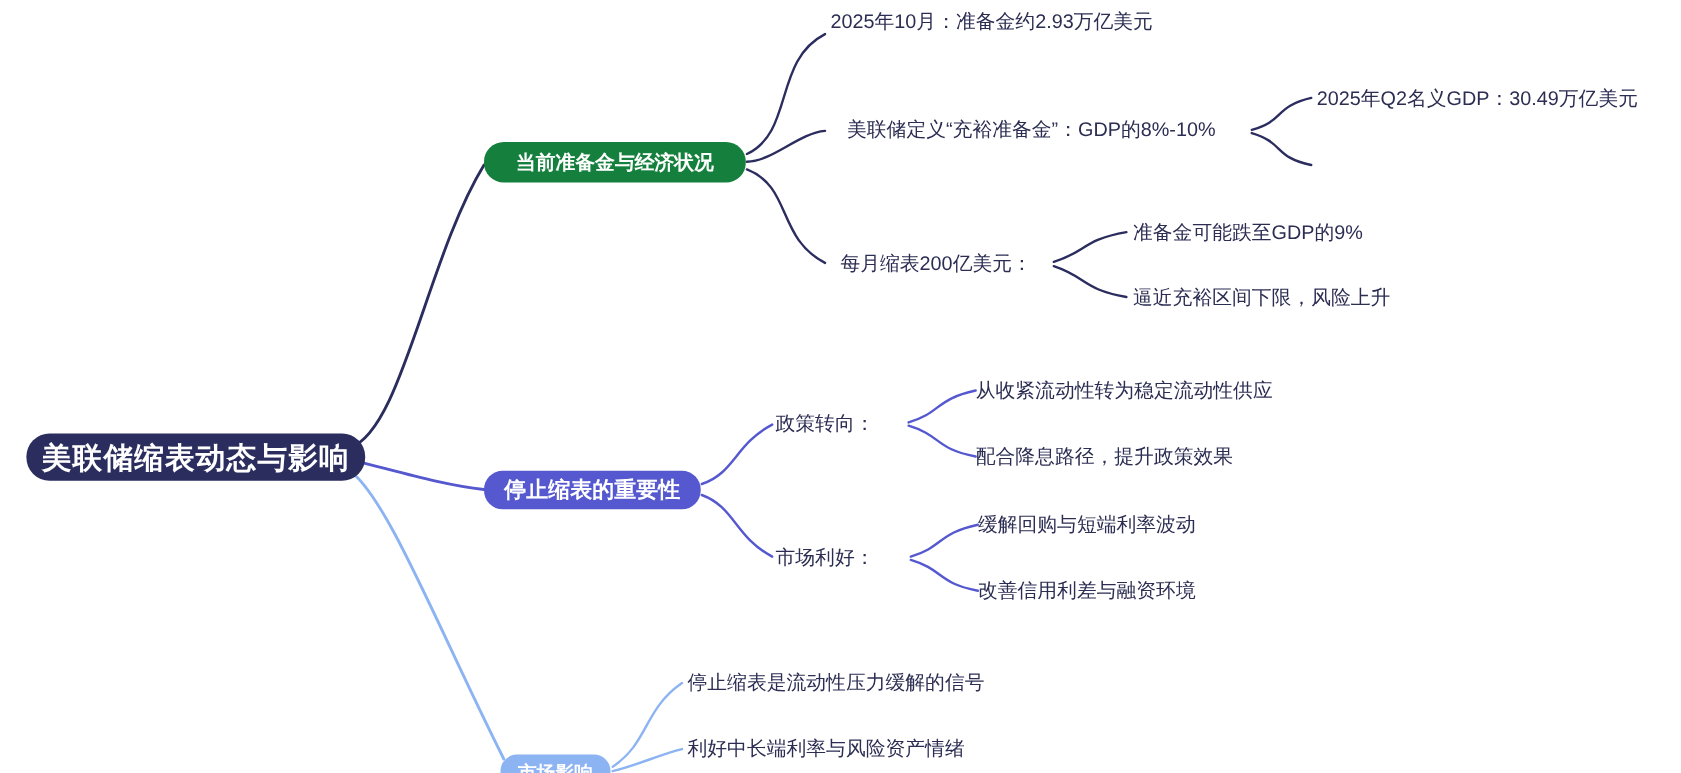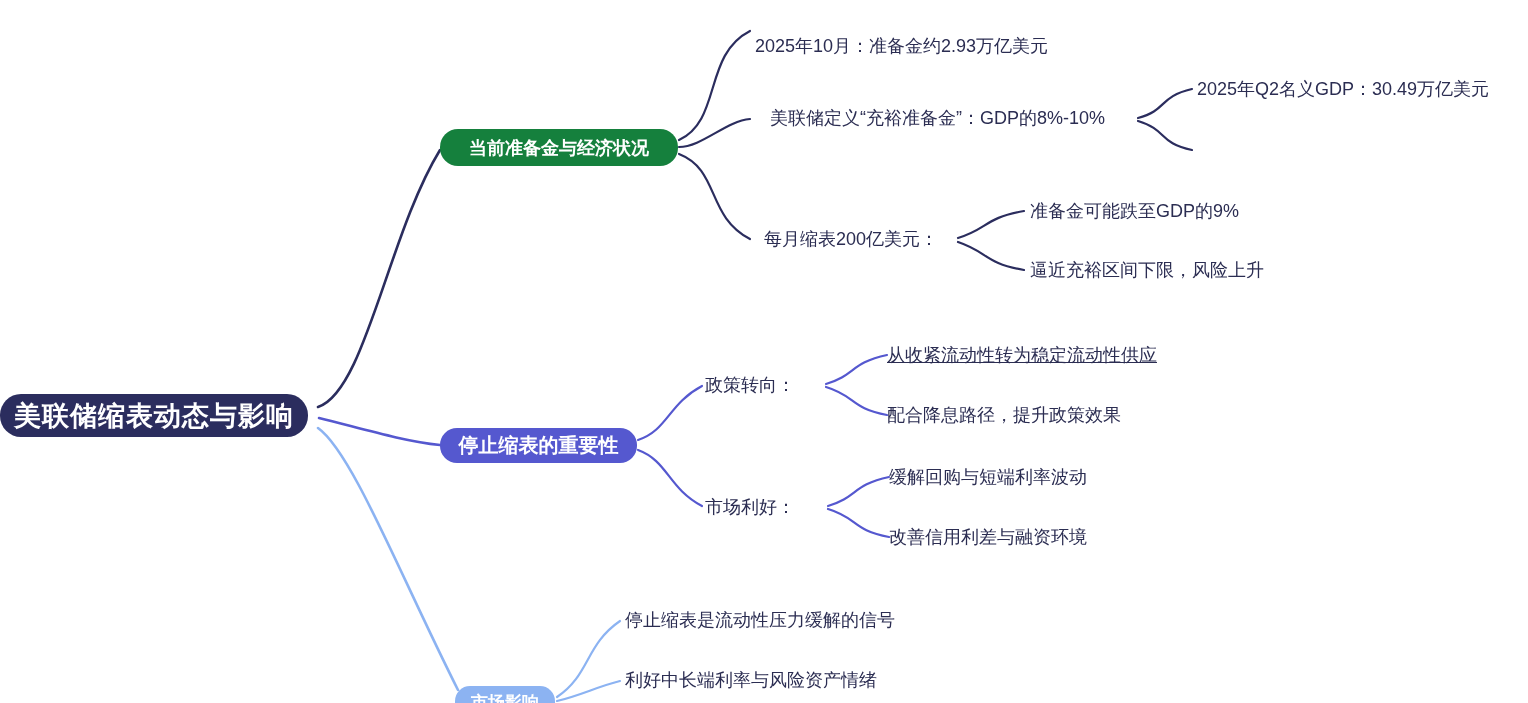--- a/index.html
+++ b/index.html
@@ -10,21 +10,21 @@
     position:relative;
   }
   #canvas{position:absolute;left:0;top:0;width:1528px;height:703px;}
   svg.links{position:absolute;left:0;top:0;width:1528px;height:703px;pointer-events:none;}
   .node-box{
     position:absolute;display:flex;align-items:center;justify-content:center;
     color:#fff;font-weight:bold;border-radius:20px;box-sizing:border-box;
     white-space:nowrap;cursor:pointer;
   }
   .root-box{
-    left:0;top:394px;width:308px;height:43px;
+    left:24px;top:394px;width:308px;height:43px;
     background:#2b2d5e;font-size:27px;border-radius:21px;letter-spacing:1px;
   }
   .b1-box{
     left:440px;top:129px;width:238px;height:37px;
     background:#15803d;font-size:18px;border-radius:18px;
   }
   .b2-box{
     left:440px;top:428px;width:197px;height:35px;
     background:#5558cf;font-size:20px;border-radius:17px;
   }
@@ -73,32 +73,32 @@
     <path d="M557,701 C582,695 596,687 620,681" stroke="#8cb3f2" stroke-width="2.2" fill="none" stroke-linecap="round"></path>
   </svg>
 
   <div class="node-box root-box">
     <span>美联储缩表动态与影响</span>
   </div>
 
   <div class="node-box b1-box">
     <span>当前准备金与经济状况</span>
   </div>
-  <div class="leaf" style="left:755px;top:36px;">2025年10月：准备金约2.93万亿美元</div>
+  <div class="leaf" style="left:755px;top:9px;">2025年10月：准备金约2.93万亿美元</div>
   <div class="leaf" style="left:755px;top:108px;margin-left:15px;">美联储定义“充裕准备金”：GDP的8%-10%</div>
   <div class="leaf" style="left:1197px;top:79px;">2025年Q2名义GDP：30.49万亿美元</div>
   <div class="leaf" style="left:764px;top:229px;">每月缩表200亿美元：</div>
   <div class="leaf" style="left:1030px;top:201px;">准备金可能跌至GDP的9%</div>
   <div class="leaf" style="left:1030px;top:260px;">逼近充裕区间下限，风险上升</div>
 
   <div class="node-box b2-box">
     <span>停止缩表的重要性</span>
   </div>
   <div class="leaf" style="left:705px;top:375px;">政策转向：</div>
-  <div class="leaf" style="left:887px;top:345px;text-decoration:underline;">从收紧流动性转为稳定流动性供应</div>
+  <div class="leaf" style="left:887px;top:345px;">从收紧流动性转为稳定流动性供应</div>
   <div class="leaf" style="left:887px;top:405px;">配合降息路径，提升政策效果</div>
   <div class="leaf" style="left:705px;top:497px;">市场利好：</div>
   <div class="leaf" style="left:889px;top:467px;">缓解回购与短端利率波动</div>
   <div class="leaf" style="left:889px;top:527px;text-align:center;">改善信用利差与融资环境</div>
 
   <div class="node-box b3-box">
     <span>市场影响</span>
   </div>
   <div class="leaf" style="left:625px;top:610px;">停止缩表是流动性压力缓解的信号</div>
   <div class="leaf" style="left:625px;top:670px;">利好中长端利率与风险资产情绪</div>

